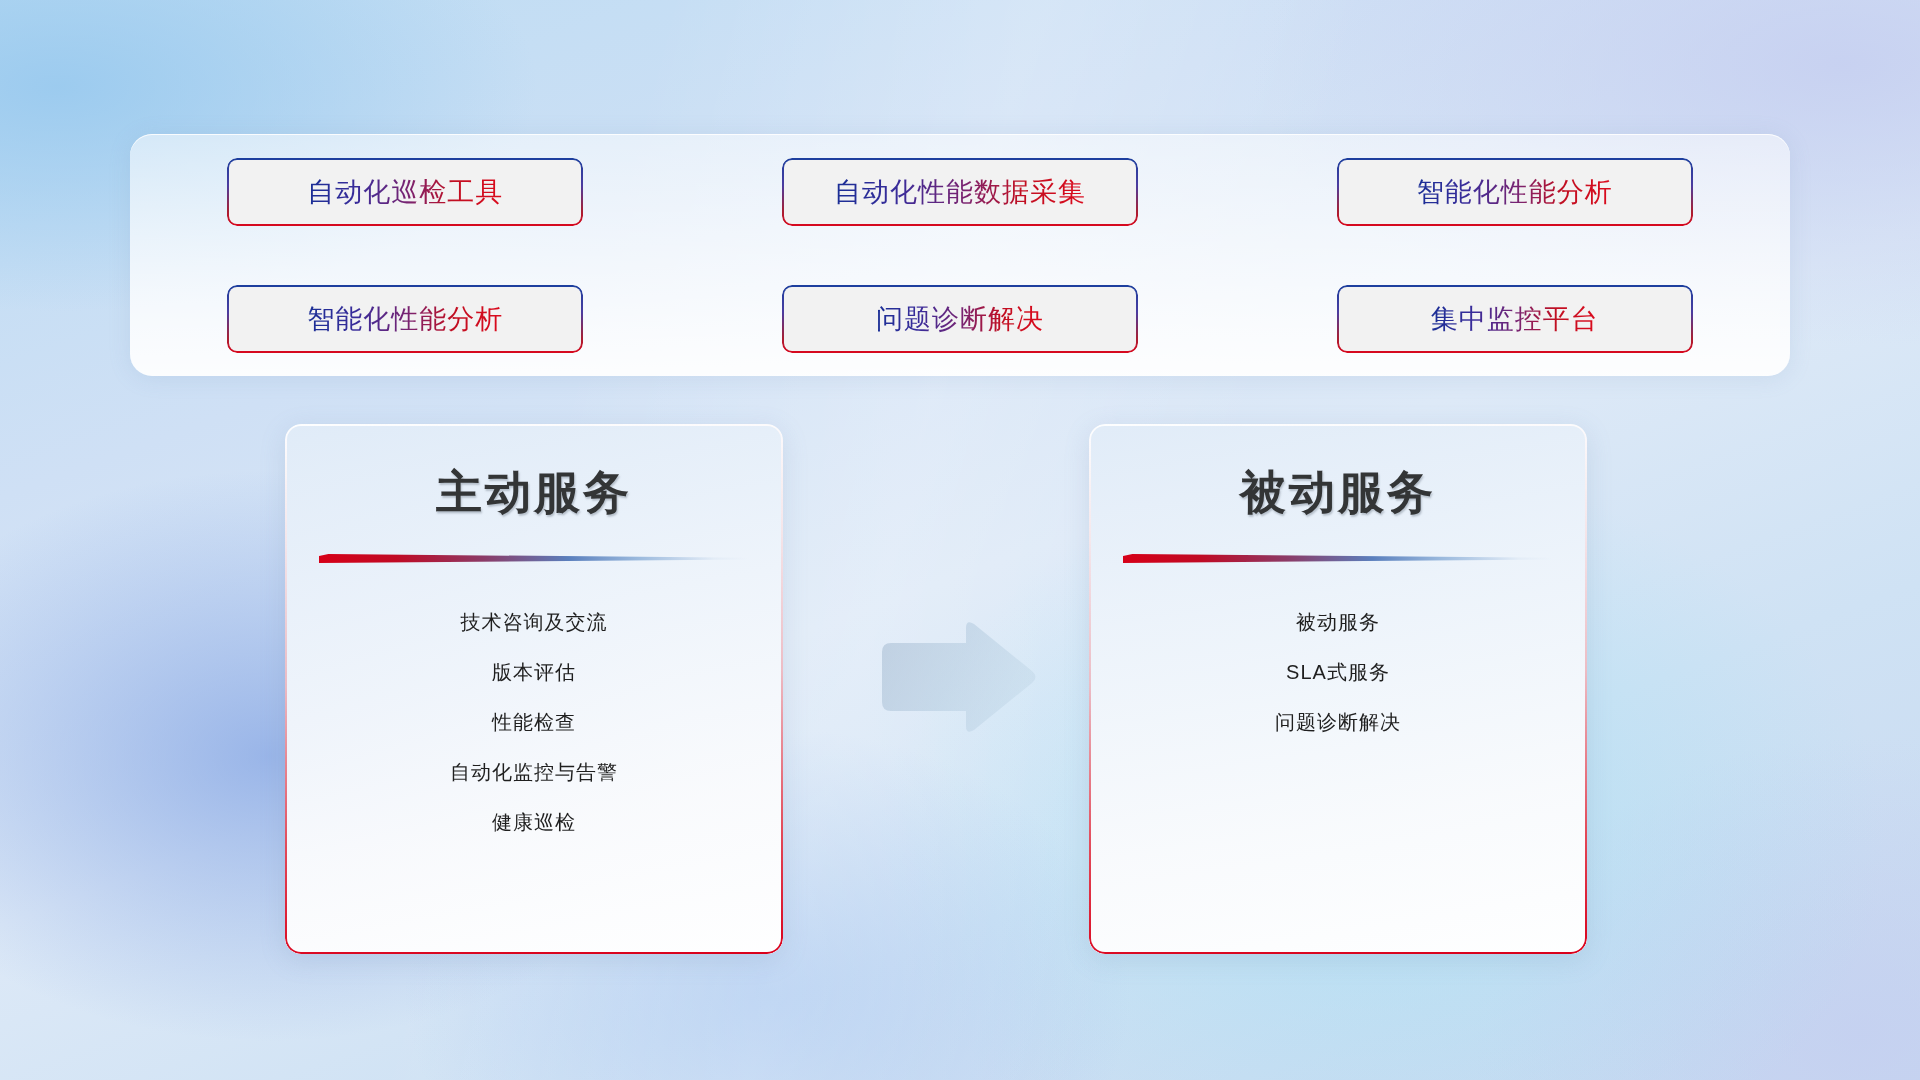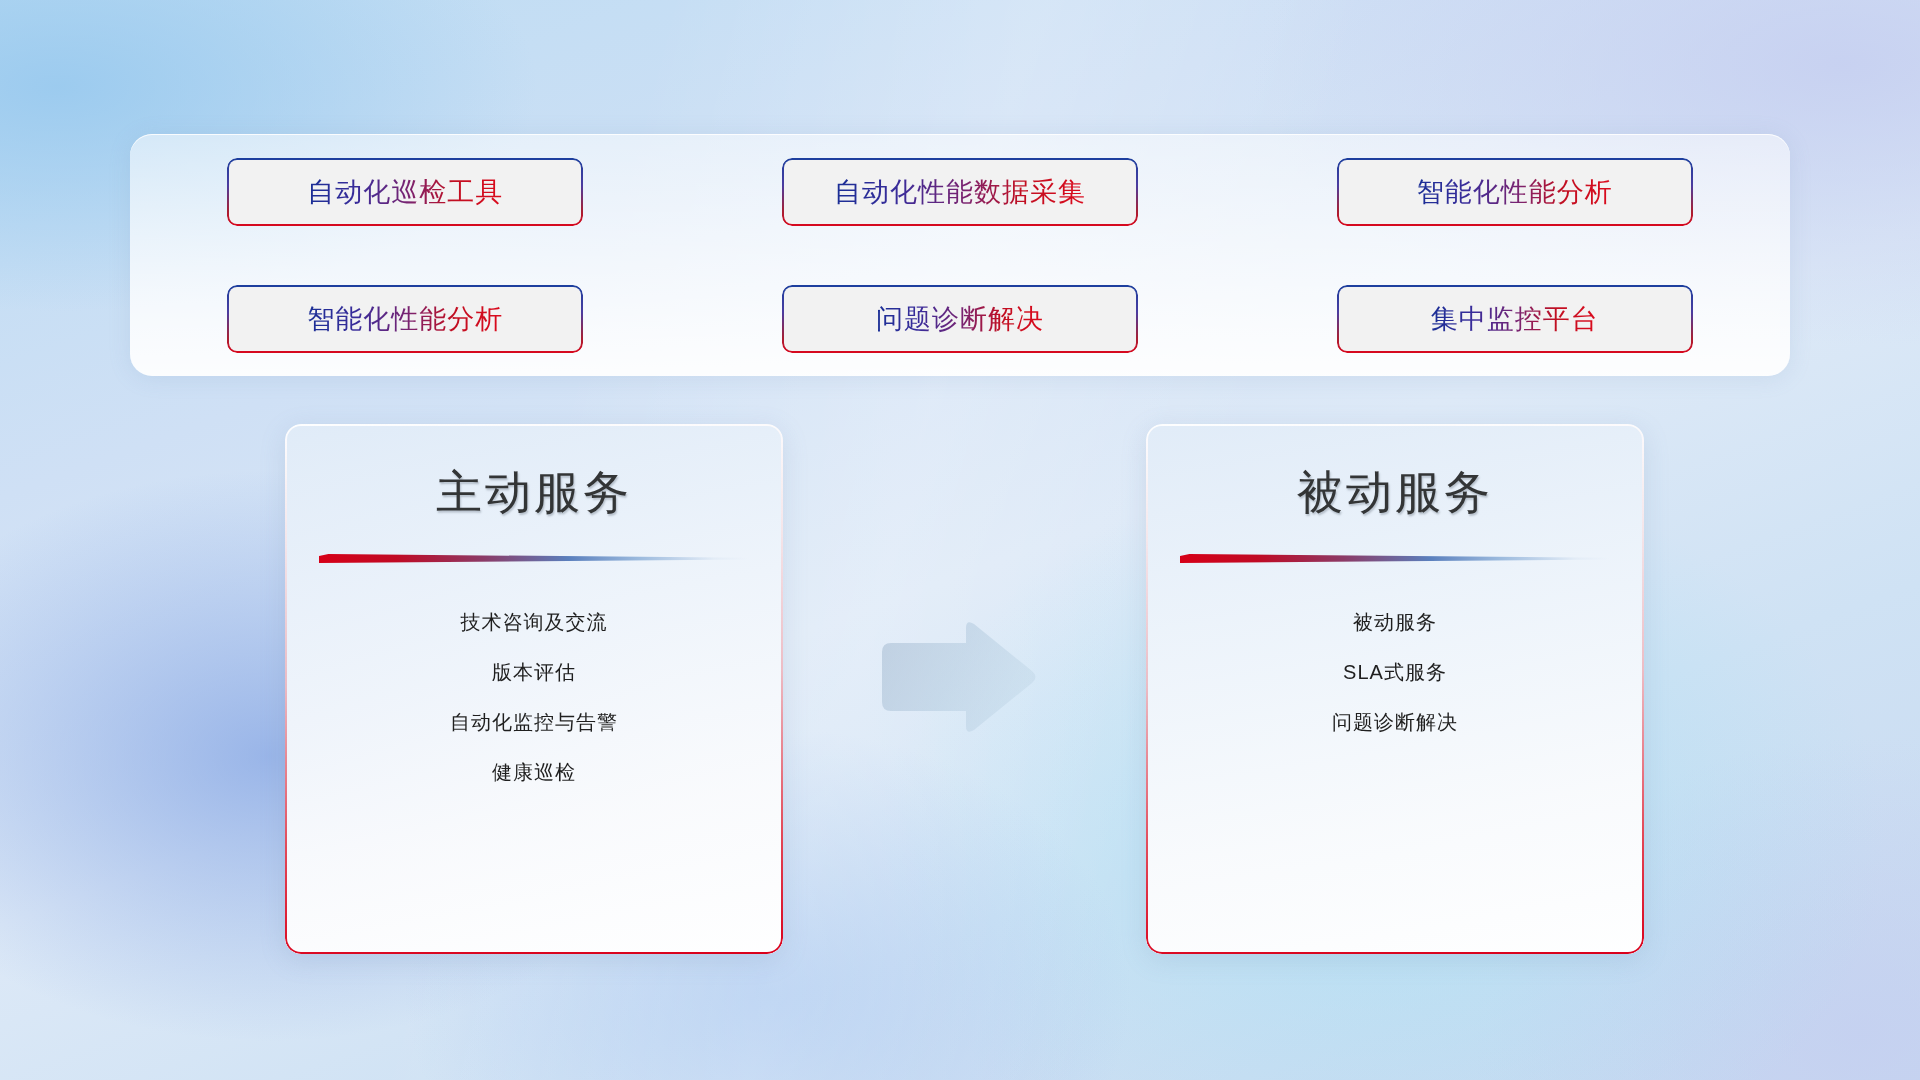--- a/index.html
+++ b/index.html
@@ -112,27 +112,27 @@
     border-radius: 16px;
     padding: 2px;
     background: linear-gradient(178deg, rgba(255,255,255,0.92) 0%, rgba(248,226,229,0.75) 22%, rgba(233,150,160,0.6) 48%, rgba(222,40,58,0.85) 78%, #d9001b 100%);
     -webkit-mask: linear-gradient(#000 0 0) content-box, linear-gradient(#000 0 0);
     -webkit-mask-composite: xor;
             mask: linear-gradient(#000 0 0) content-box, linear-gradient(#000 0 0);
             mask-composite: exclude;
     pointer-events: none;
   }
   #card-proactive { left: 285px; }
-  #card-reactive  { left: 1146px; }
+  #card-reactive  { left: 1089px; }
 
   .svc-title {
     position: relative;
     text-align: center;
     font-size: 46px;
-    font-weight: normal;
+    font-weight: bold;
     color: #333536;
     letter-spacing: 3px;
     margin-top: 38px;
     text-shadow: 1px 2px 2px rgba(120,130,145,0.45);
   }
 
   .svc-divider {
     position: relative;
     margin: 30px auto 0 auto;
     width: 430px;
@@ -209,20 +209,21 @@
 </div>
 
 <div class="svc-card" id="card-proactive">
   <div class="svc-title">主动服务</div>
   <div class="svc-divider">
       <div class="bar"></div>
     </div>
   <ul class="svc-list">
     <li>技术咨询及交流</li>
     <li>版本评估</li>
+    <li>性能检查</li>
     <li>自动化监控与告警</li>
     <li>健康巡检</li>
   </ul>
 </div>
 
 <div id="flow-arrow">
   <svg width="160" height="118" viewBox="0 0 160 118" xmlns="http://www.w3.org/2000/svg">
     <defs>
       <linearGradient id="arrowGrad" x1="0" y1="0" x2="1" y2="0.35">
         <stop offset="0%" stop-color="#9fb5cc" stop-opacity="0.52"></stop>

